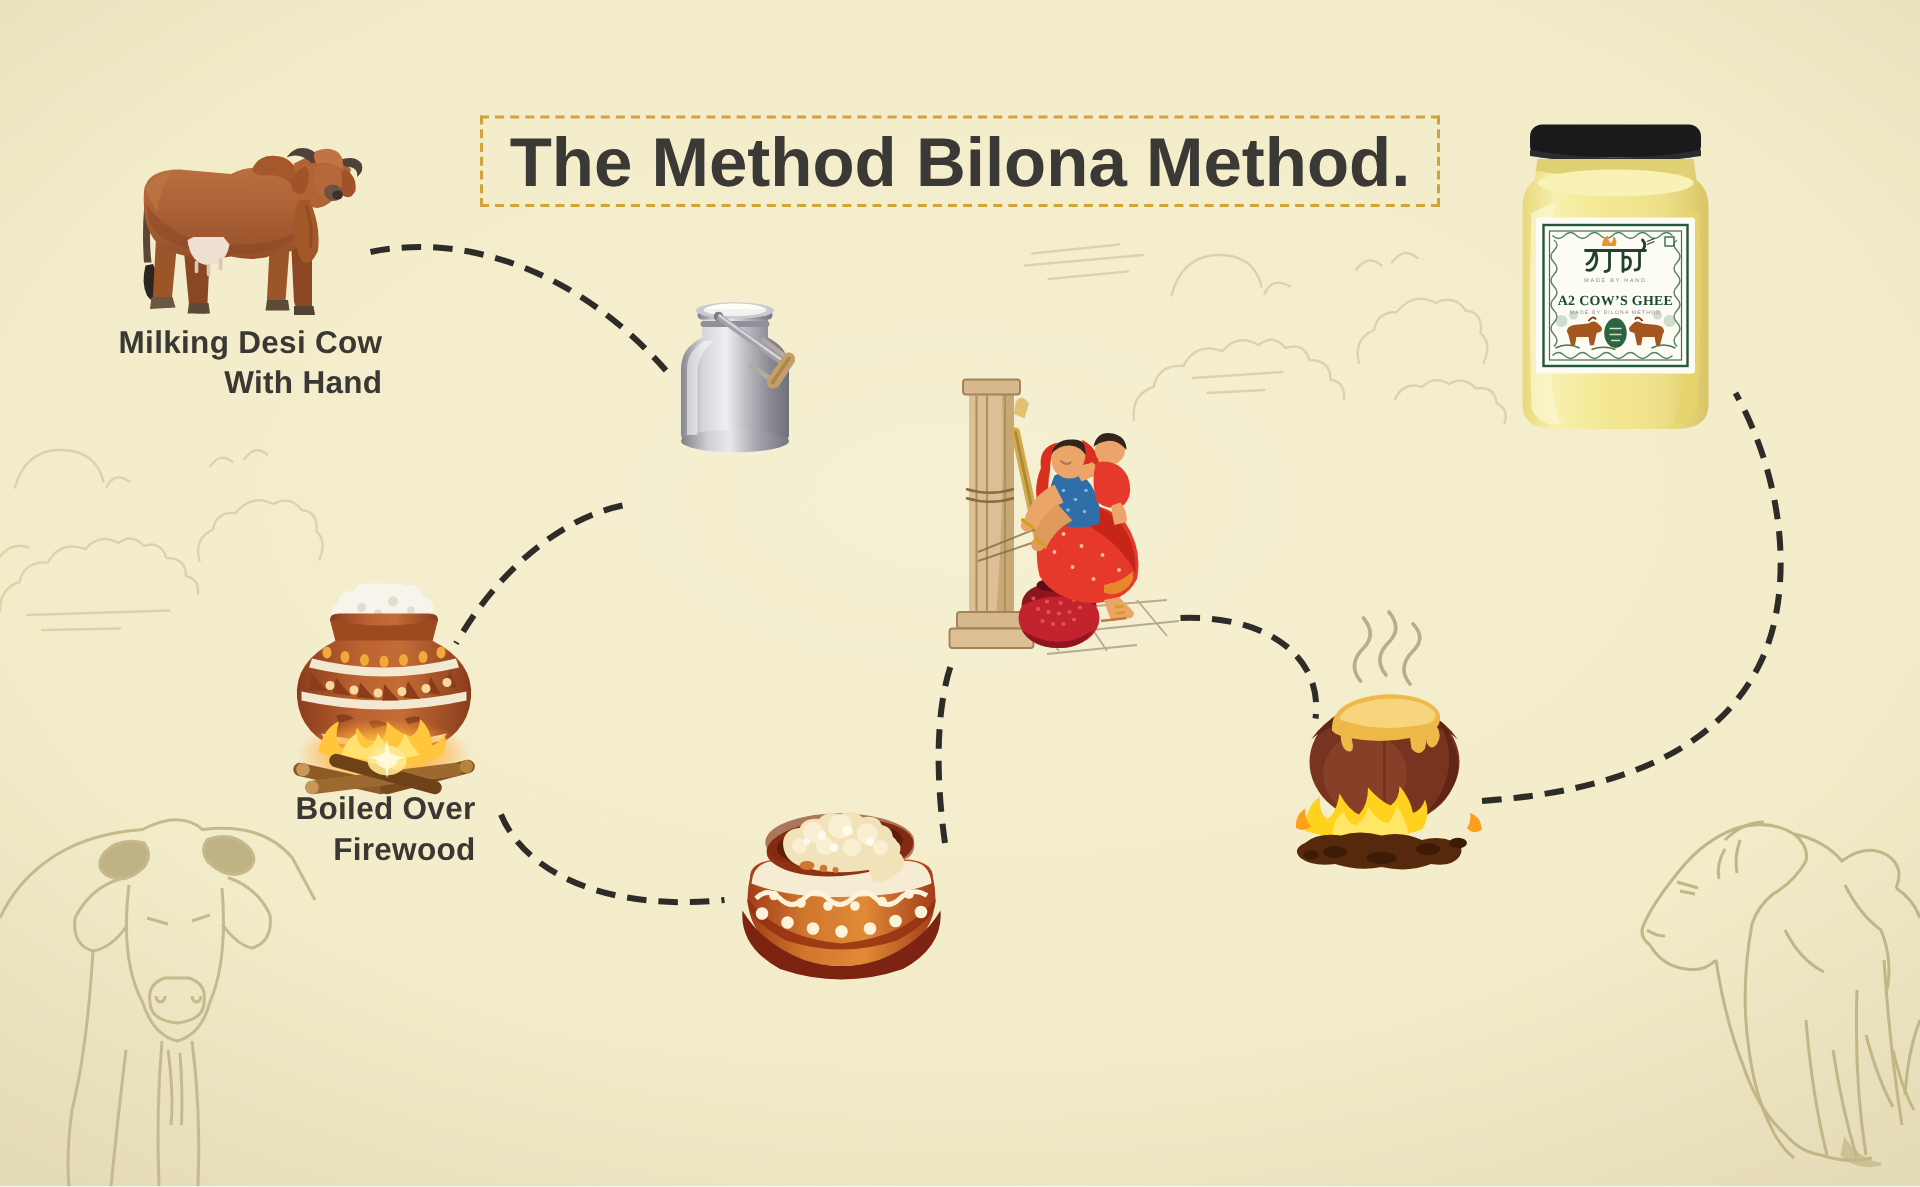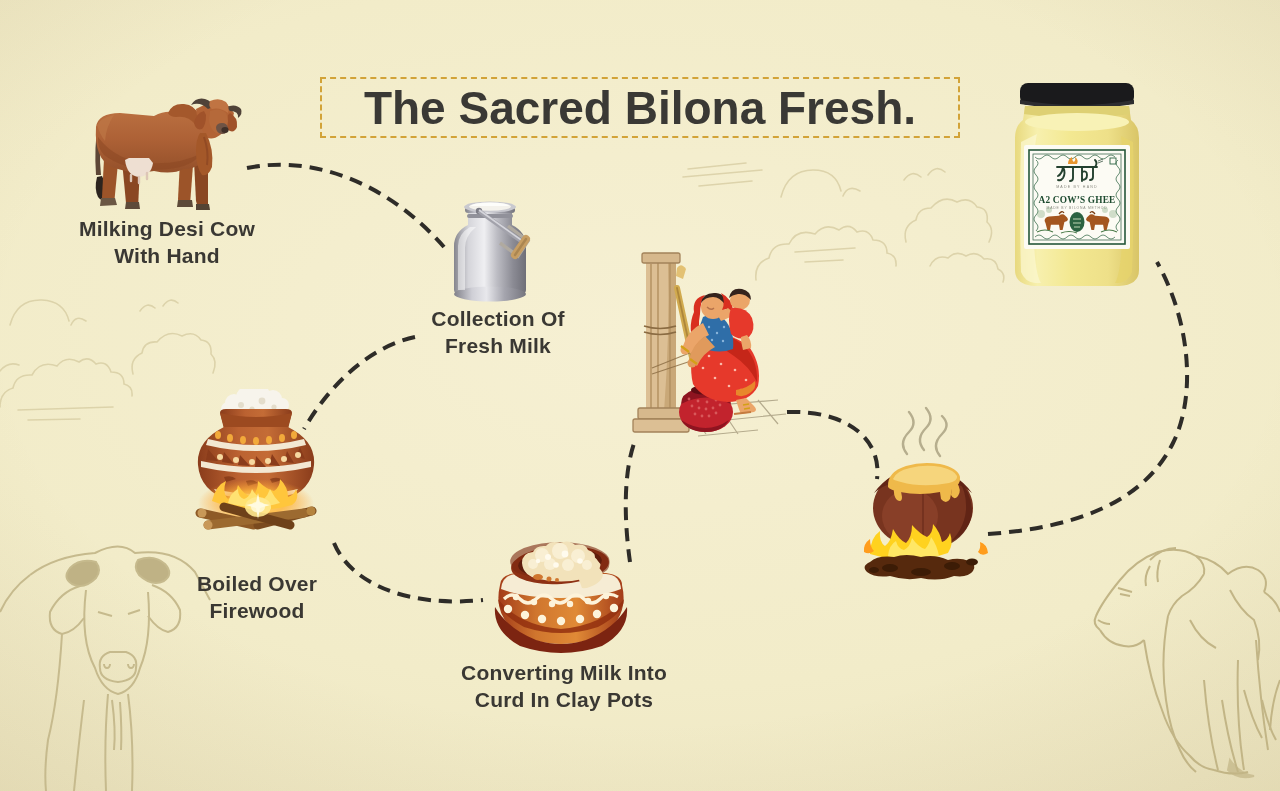--- a/index.html
+++ b/index.html
@@ -1,20 +1,20 @@
 <!DOCTYPE html>
 <html><head>
 <meta charset="utf-8">
 <style>
 html,body{margin:0;padding:0;}
 #page{position:relative;width:1280px;height:791px;overflow:hidden;
   font-family:"Liberation Sans",sans-serif;
   background:radial-gradient(ellipse 90% 90% at 50% 42%, rgba(122,100,36,0) 55%, rgba(122,100,36,.13) 100%),
              radial-gradient(ellipse 120% 100% at 50% 42%, #f6f0d3 0%, #f2ecc9 45%, #ece4c0 78%, #e4dab2 100%);}
-.lbl{position:absolute;font-weight:bold;color:#3a3833;font-size:21px;line-height:27px;text-align:center;transform:translateX(-50%);letter-spacing:.2px;white-space:nowrap;}
+.lbl{position:absolute;font-weight:bold;color:#3a3833;font-size:21px;line-height:27px;text-align:right;transform:translateX(-50%);letter-spacing:.2px;white-space:nowrap;}
 #title{position:absolute;left:320px;top:77px;width:640px;height:61px;border:2px dashed #d2a338;box-sizing:border-box;
   display:flex;align-items:center;justify-content:center;}
 #title span{font-weight:bold;font-size:46px;color:#3a3935;letter-spacing:0px;}
 svg{position:absolute;display:block;}
 </style>
 </head>
 <body>
 <div id="page">
 
 <svg id="bgsk" width="1280" height="791" viewBox="0 0 1280 791" style="left:0;top:0">
@@ -514,21 +514,19 @@
   <ellipse cx="66" cy="140" rx="7.5" ry="10" fill="#2c6342"></ellipse>
   <path d="M62,137 l8,0 M62,141 l8,0 M63,145 l6,0" stroke="#cfe3c2" stroke-width=".9"></path>
 
   <path d="M26,150 q8,-4 16,0 M90,150 q8,-4 16,0 M50,151 q8,-3 16,0" stroke="#4a7a48" stroke-width="1.1" fill="none"></path>
 
   <rect x="99" y="76" width="6" height="6" fill="none" stroke="#2c6342" stroke-width=".9"></rect>
   <path d="M87,79 l5,-2 m-5,4 l5,-2" stroke="#23402e" stroke-width=".7"></path>
 </svg>
 
 <div id="title">
-      <span>The Sacred Bilona Fresh.</span>
+      <span>The Method Bilona Method.</span>
     </div>
 
 <div class="lbl" style="left:167px;top:215px;">Milking Desi Cow<br>With Hand</div>
-<div class="lbl" style="left:498px;top:305px;">Collection Of<br>Fresh Milk</div>
-<div class="lbl" style="left:257px;top:526px;margin-top:44px;">Boiled Over<br>Firewood</div>
-<div class="lbl" style="left:564px;top:659px;">Converting Milk Into<br>Curd In Clay Pots</div>
+<div class="lbl" style="left:257px;top:526px;">Boiled Over<br>Firewood</div>
 
 </div>
 
 </body></html>

